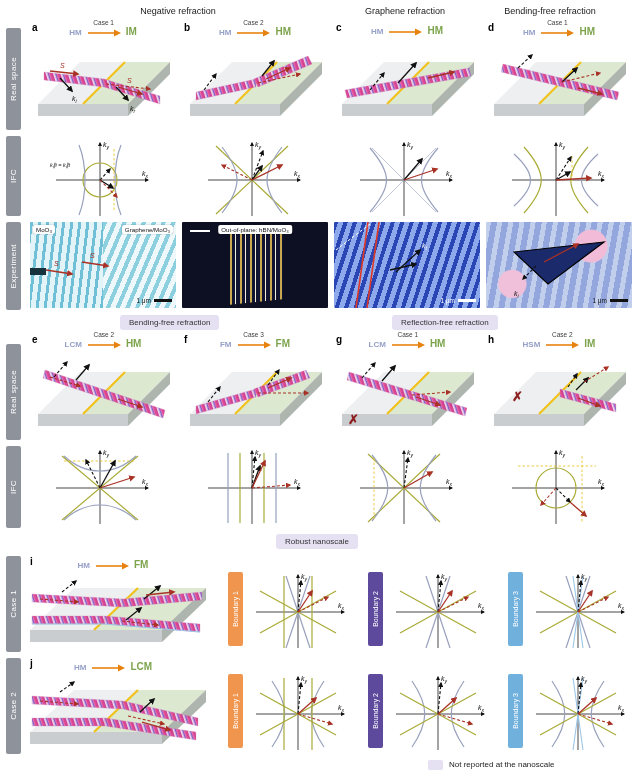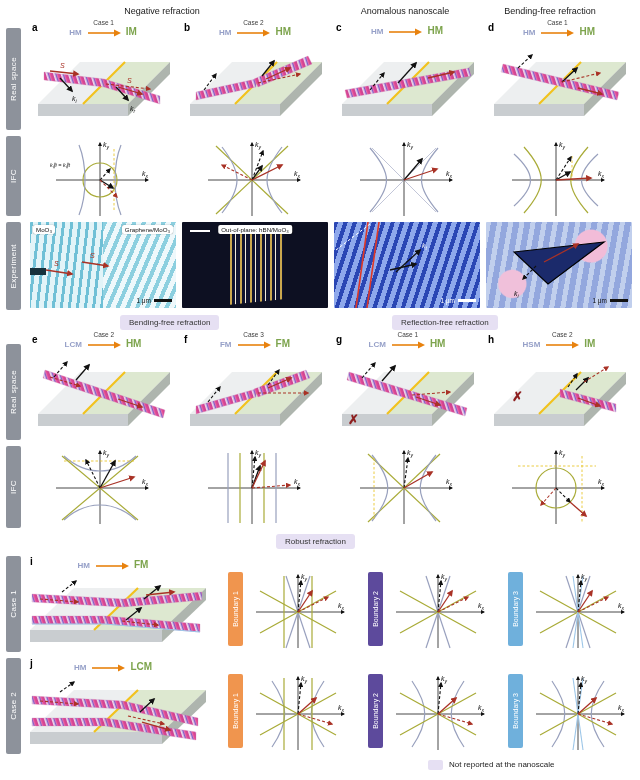--- a/index.html
+++ b/index.html
@@ -65,22 +65,22 @@
 <g id="slabG">
   <polygon points="6,66 48,24 93,24 51,66" fill="#edeff0"></polygon>
   <polygon points="51,66 93,24 138,24 96,66" fill="#dde8d0"></polygon>
   <polygon points="6,66 96,66 96,78 6,78" fill="#c9cdd0"></polygon>
   <polygon points="96,66 138,24 138,36 96,78" fill="#aeb5ae"></polygon>
   <line x1="93" y1="24" x2="51" y2="66" stroke="#f2c21c" stroke-width="2.2"></line>
 </g>
 </defs>
 </svg>
 
-<div class="abs colhdr" style="left:72px;top:6px;width:180px">Negative refraction</div>
-<div class="abs colhdr" style="left:330px;top:6px;width:150px">Anomalous nanoscale</div>
+<div class="abs colhdr" style="left:88px;top:6px;width:180px">Negative refraction</div>
+<div class="abs colhdr" style="left:330px;top:6px;width:150px">Graphene refraction</div>
 <div class="abs colhdr" style="left:470px;top:6px;width:160px">Bending-free refraction</div>
 
 <div class="abs rowbar" style="left:6px;top:28px;width:15px;height:102px">
       <span>Real space</span>
     </div>
 <div class="abs rowbar" style="left:6px;top:136px;width:15px;height:80px">
       <span>IFC</span>
     </div>
 <div class="abs rowbar" style="left:6px;top:222px;width:15px;height:88px">
       <span>Experiment</span>
@@ -436,21 +436,21 @@
   <circle class="c-olive" cx="52" cy="44" r="20"></circle>
   <line class="ydsh" x1="14" y1="22" x2="92" y2="22"></line>
   <line class="ydsh" x1="78" y1="12" x2="78" y2="78"></line>
   <line class="kad" x1="52" y1="44" x2="66" y2="58"></line>
   <line class="sa" x1="66" y1="58" x2="82" y2="72"></line>
   <line class="sad" x1="52" y1="44" x2="37" y2="61"></line>
   <text class="sv" x="55" y="11"><tspan>k</tspan><tspan class="sb" dy="1.5">y</tspan></text>
   <text class="sv" x="94" y="40"><tspan>k</tspan><tspan class="sb" dy="1.5">x</tspan></text>
 </svg>
 
-<div class="abs badge" style="left:276px;top:534px">Robust refraction</div>
+<div class="abs badge" style="left:276px;top:534px">Robust nanoscale</div>
 
 <div class="abs pletter" style="left:30px;top:556px">i</div>
 <div class="abs mhdr" style="left:58px;top:554px;width:110px">
   <span class="mat-l">HM</span>
   <span class="casewrap">
     <span class="caselbl"></span>
     <svg width="34" height="9">
           <line x1="1" y1="5" x2="27" y2="5" stroke="#e8820e" stroke-width="1.6"></line>
           <polygon points="27,1.5 34,5 27,8.5" fill="#e8820e"></polygon>
         </svg>

